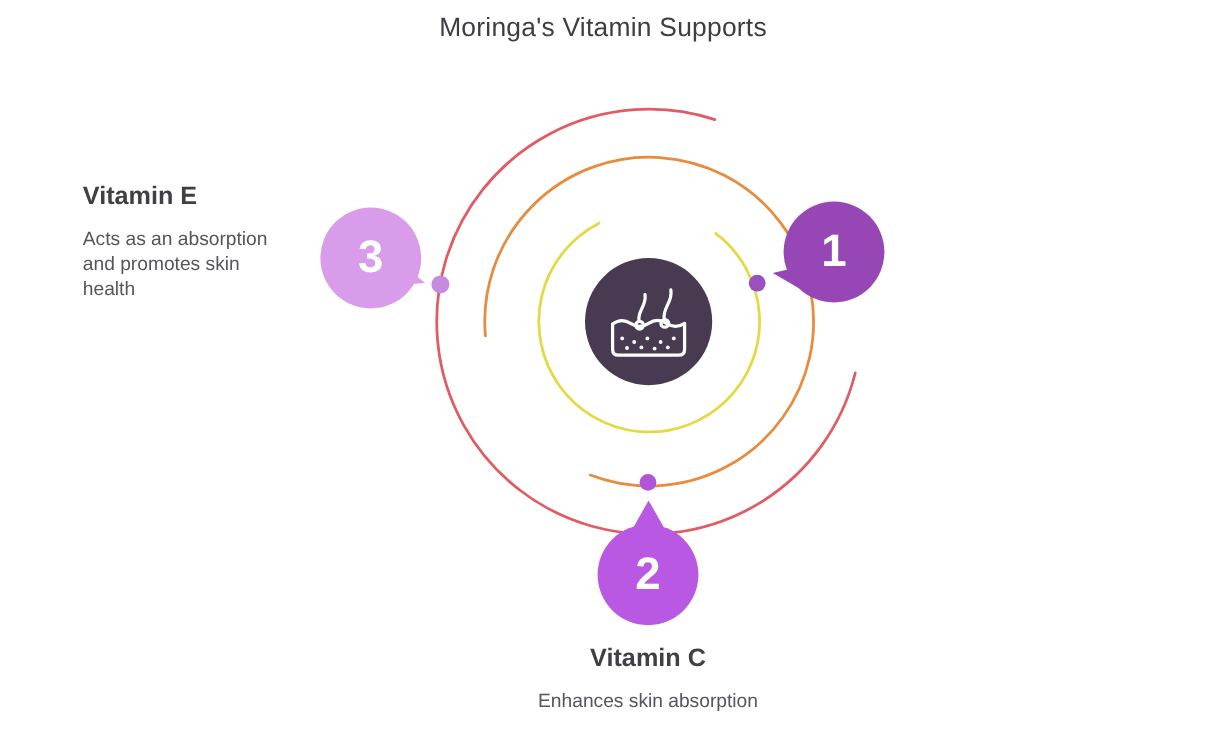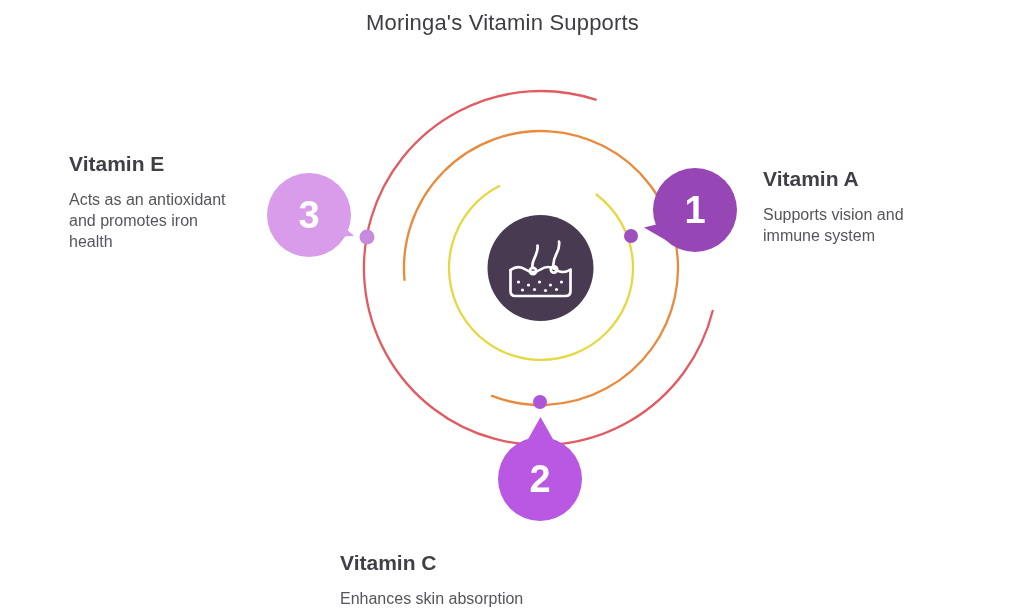--- a/index.html
+++ b/index.html
@@ -25,21 +25,21 @@
     clip-path:polygon(0 58%,100% 0,100% 90%);transform:rotate(14deg);}
   #tail-2{left:527px;top:417px;width:27px;height:23px;
     clip-path:polygon(50% 0,2% 100%,98% 100%);}
   #tail-3{left:327px;top:219px;width:28px;height:24px;
     clip-path:polygon(100% 58%,0 0,0 92%);transform:rotate(12deg);}
   .label-block{position:absolute;}
   .label-block .heading{font-size:21px;font-weight:700;color:#3F3F46;line-height:1.1;}
   .label-block .desc{font-size:16px;color:#55555D;line-height:21px;margin-top:14px;}
   #label-a{left:763px;top:167px;width:162px;text-align:left;}
   #label-e{right:783px;top:152px;width:172px;text-align:left;}
-  #label-c{left:340px;top:551px;width:400px;}
+  #label-c{left:340px;top:537px;width:400px;text-align:center;}
 </style>
 </head>
 <body>
 
 <div id="stage">
 
   <div id="title">Moringa's Vitamin Supports</div>
 
   <svg id="orbits" width="1024" height="614" viewBox="0 0 1024 614">
     <path d="M 712.7 310.8 A 177 177 0 1 1 595.7 99.7" fill="none" stroke-width="2.3" stroke-linecap="round" stroke="#E25B62"></path>
@@ -80,28 +80,24 @@
   <div class="bubble" id="bubble-1" style="background-color: rgb(151, 71, 181);">
     <span>1</span>
   </div>
   <div class="bubble" id="bubble-2" style="background-color: rgb(185, 88, 226);">
     <span>2</span>
   </div>
   <div class="bubble" id="bubble-3" style="background-color: rgb(217, 156, 234);">
     <span>3</span>
   </div>
 
-  <div class="label-block" id="label-a">
-    <div class="heading">Vitamin A</div>
-    <div class="desc">Supports vision and immune system</div>
-  </div>
 
   <div class="label-block" id="label-e">
     <div class="heading">Vitamin E</div>
-    <div class="desc">Acts as an antioxidant and promotes iron health</div>
+    <div class="desc">Acts as an absorption and promotes skin health</div>
   </div>
 
   <div class="label-block" id="label-c">
     <div class="heading">Vitamin C</div>
     <div class="desc">Enhances skin absorption</div>
   </div>
 
 </div>
 
 </body></html>

